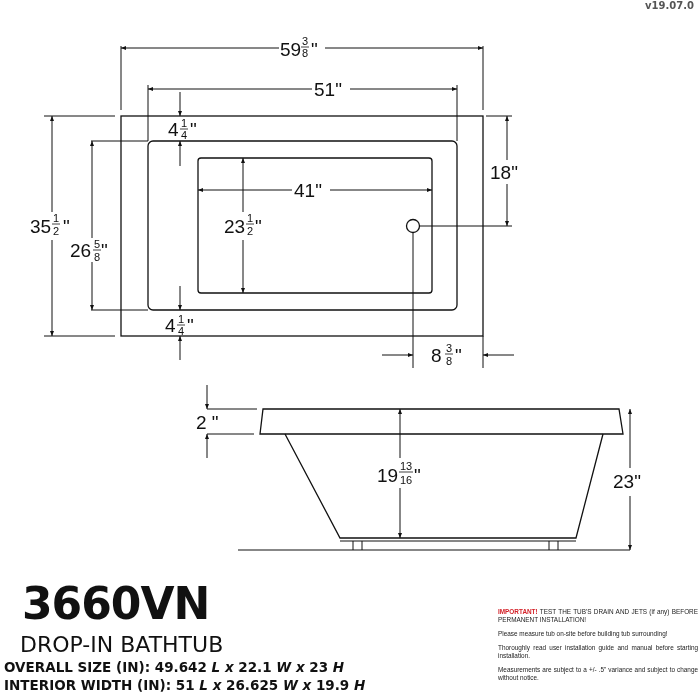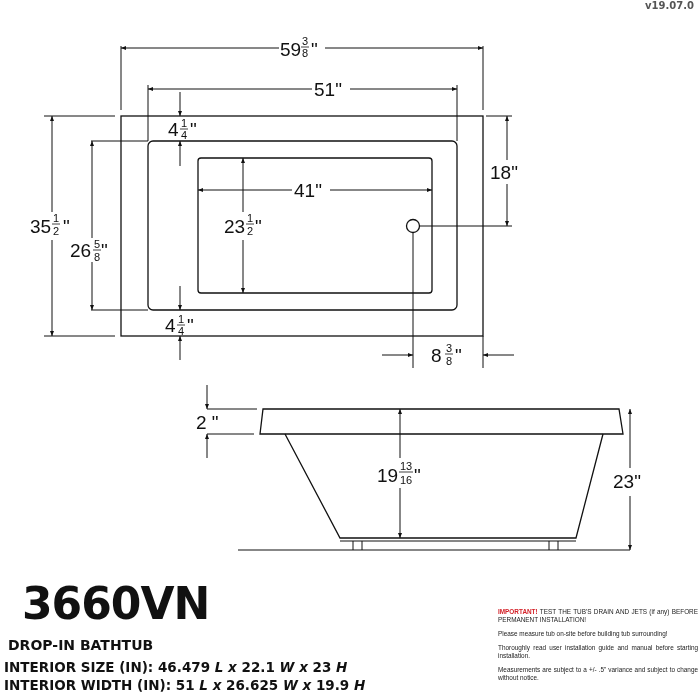--- a/index.html
+++ b/index.html
@@ -5,21 +5,21 @@
   html, body { margin: 0; padding: 0; background: #ffffff; }
   body { width: 700px; height: 700px; position: relative; overflow: hidden;
          font-family: "Liberation Sans", sans-serif; color: #111; }
   .version { position: absolute; right: 6px; top: 0px; font-size: 10px; font-weight: bold;
              color: #555; font-family: "DejaVu Sans", sans-serif; }
   svg.drawing { position: absolute; left: 0; top: 0; }
   .dim { font-family: "Liberation Sans", sans-serif; font-size: 19px; fill: #111; }
   .frac { font-family: "Liberation Sans", sans-serif; font-size: 11px; fill: #111; }
   .model { position: absolute; left: 22px; top: 582px; font-size: 44px; font-weight: bold;
            letter-spacing: -1px; line-height: 44px; font-family: "DejaVu Sans", sans-serif; }
-  .subtitle { position: absolute; left: 8px; top: 634px; font-size: 14px; font-weight: bold;
+  .subtitle { position: absolute; left: 20px; top: 634px; font-size: 22px; font-weight: normal;
               line-height: 22px; font-family: "DejaVu Sans", sans-serif; }
   .spec { position: absolute; left: 4px; font-size: 13.5px; font-weight: bold; line-height: 16px;
           font-family: "DejaVu Sans", sans-serif; white-space: nowrap; }
   .spec i { font-style: italic; }
   .spec1 { top: 659px; }
   .spec2 { top: 677px; text-align: center; }
   .notes { position: absolute; left: 498px; top: 608px; width: 200px; font-size: 6.4px;
            line-height: 8px; color: #222; font-family: "Liberation Sans", sans-serif; }
   .notes p { margin: 0 0 6px 0; text-align: justify; }
   .important { color: #d32027; font-weight: bold; }
@@ -168,22 +168,22 @@
     <text class="dim" x="414" y="482">"</text>
 
     <text class="dim" x="613" y="488">23"</text>
   </g>
 </svg>
 
 <div class="model">3660VN</div>
 <div class="subtitle">DROP-IN BATHTUB</div>
 
 <div class="spec spec1">
-  <span>INTERIOR SIZE (IN):</span>
-  <span>46.479</span>
+  <span>OVERALL SIZE (IN):</span>
+  <span>49.642</span>
   <i>L</i>
   <i>x</i>
   <span>22.1</span>
   <i>W</i>
   <i>x</i>
   <span>23</span>
   <i>H</i>
 </div>
 
 <div class="spec spec2">

